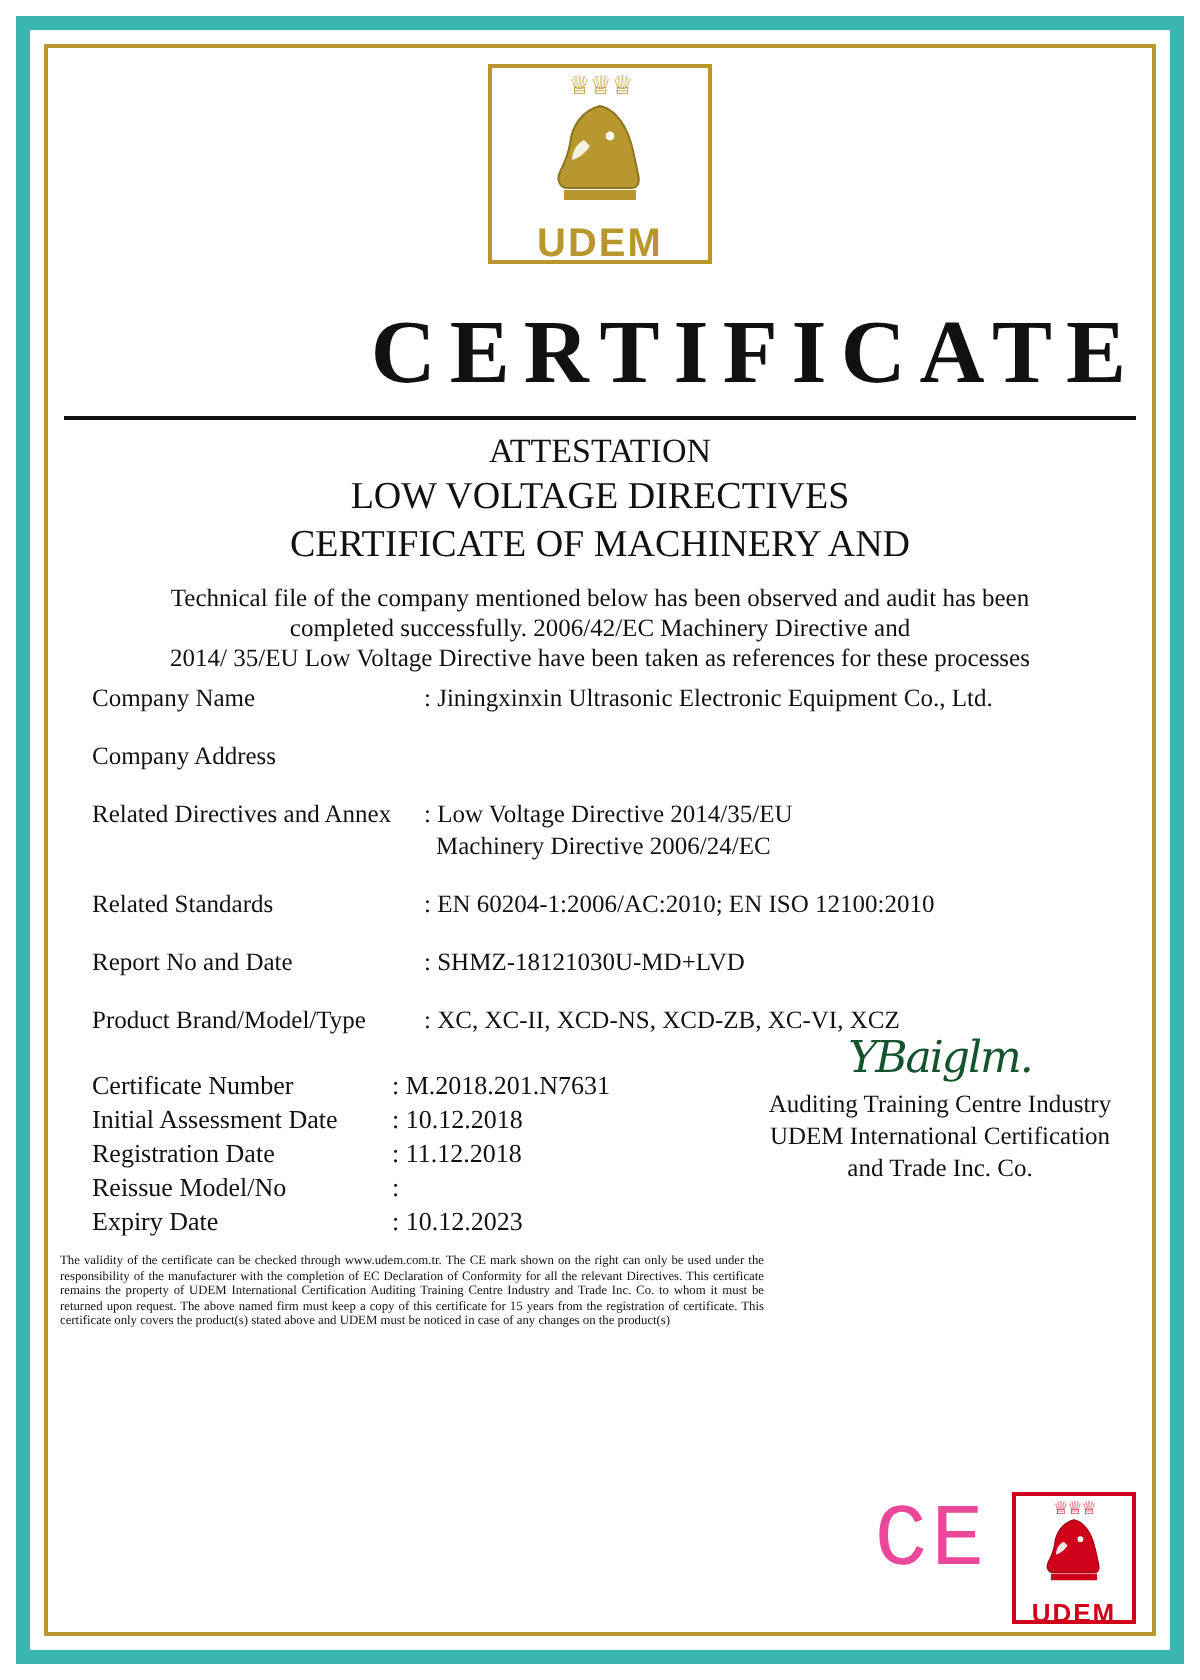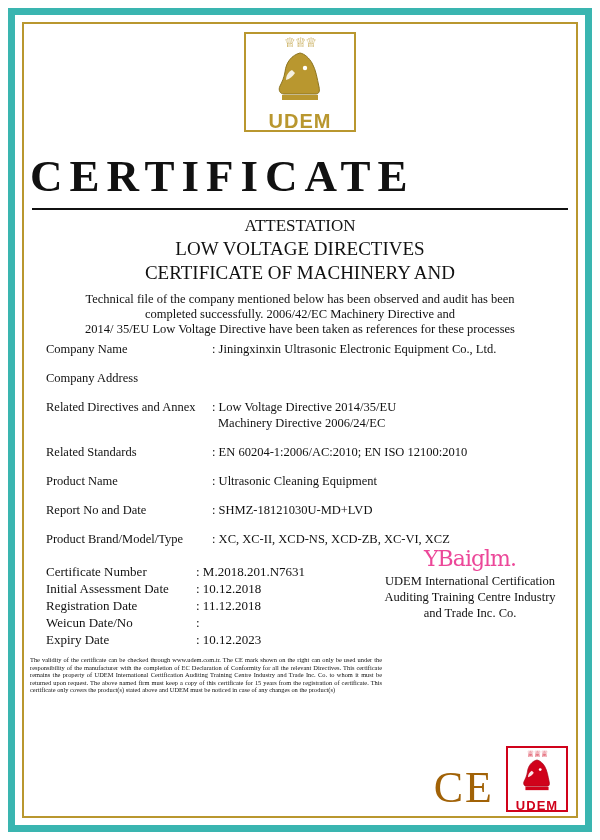--- a/index.html
+++ b/index.html
@@ -82,21 +82,21 @@
     font-weight: bold;
     font-size: 20px;
     letter-spacing: 1px;
     color: #b9972f;
     line-height: 20px;
     margin-top: 1px;
   }
 
   
   .cert-title {
-    text-align: left;
+    text-align: right;
     font-family: "Liberation Serif", serif;
     font-size: 45px;
     letter-spacing: 7px;
     font-weight: bold;
     color: #111;
     margin-top: 18px;
     white-space: nowrap;
   }
   .title-rule {
     height: 2px;
@@ -171,22 +171,23 @@
 
   .signature {
     position: absolute;
     right: 0;
     top: -16px;
     width: 200px;
     text-align: center;
   }
   .sig-script {
     font-family: "DejaVu Serif", serif;
+    font-style: italic;
     font-size: 22px;
-    color: #ec4899;
+    color: #14532d;
     line-height: 24px;
     letter-spacing: -1px;
   }
   .sig-lines {
     font-size: 12.5px;
     line-height: 16px;
     margin-top: 2px;
     text-align: center;
   }
 
@@ -209,26 +210,26 @@
   
   .marks {
     position: absolute;
     right: 2px;
     bottom: 2px;
     display: flex;
     align-items: flex-end;
     gap: 12px;
   }
   .ce-mark {
-    font-family: Liberation Serif, serif;
+    font-family: Liberation Mono, monospace;
     font-size: 44px;
     letter-spacing: 2px;
-    color: #a16207;
+    color: #ec4899;
     line-height: 44px;
-    margin-bottom: 2px;
+    margin-bottom: 19px;
   }
   .udem-red {
     width: 62px;
     height: 66px;
     border: 2px solid #d0021b;
     box-sizing: border-box;
     display: flex;
     flex-direction: column;
     align-items: center;
     justify-content: flex-start;
@@ -295,26 +296,20 @@
         </div>
       </div>
 
       <div class="row">
         <div class="label">Related Standards</div>
         <div class="value">
           <span>: EN 60204-1:2006/AC:2010; EN ISO 12100:2010</span>
         </div>
       </div>
 
-      <div class="row">
-        <div class="label">Product Name</div>
-        <div class="value">
-          <span>: Ultrasonic Cleaning Equipment</span>
-        </div>
-      </div>
 
       <div class="row">
         <div class="label">Report No and Date</div>
         <div class="value">
           <span>: SHMZ-18121030U-MD+LVD</span>
         </div>
       </div>
 
       <div class="row">
         <div class="label">Product Brand/Model/Type</div>
@@ -333,34 +328,34 @@
         </div>
         <div class="brow">
           <div class="blabel">Initial Assessment Date</div>
           <div class="bvalue">: 10.12.2018</div>
         </div>
         <div class="brow">
           <div class="blabel">Registration Date</div>
           <div class="bvalue">: 11.12.2018</div>
         </div>
         <div class="brow">
-          <div class="blabel">Weicun Date/No</div>
+          <div class="blabel">Reissue Model/No</div>
           <div class="bvalue">:</div>
         </div>
         <div class="brow">
           <div class="blabel">Expiry Date</div>
           <div class="bvalue">: 10.12.2023</div>
         </div>
       </div>
 
       <div class="signature">
         <div class="sig-script">YBaiglm.</div>
         <div class="sig-lines">
+          <div>Auditing Training Centre Industry</div>
           <div>UDEM International Certification</div>
-          <div>Auditing Training Centre Industry</div>
           <div>and Trade Inc. Co.</div>
         </div>
       </div>
     </div>
 
     <div class="fineprint">The validity of the certificate can be checked  through www.udem.com.tr.  The CE  mark shown on the right can only be used under the responsibility of the manufacturer with the completion of EC Declaration of Conformity for all the relevant Directives. This certificate remains the property of UDEM International Certification Auditing Training Centre Industry and Trade Inc. Co. to whom it must be returned upon request. The above named firm must keep a copy of this certificate for 15 years from the registration of certificate. This certificate only covers the product(s) stated above and UDEM  must be noticed in case of any changes on the product(s)</div>
 
 
     <div class="marks">
       <div class="ce-mark">CE</div>

